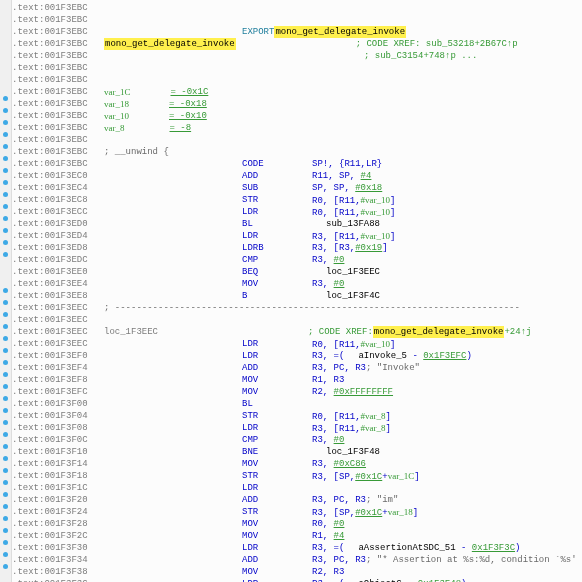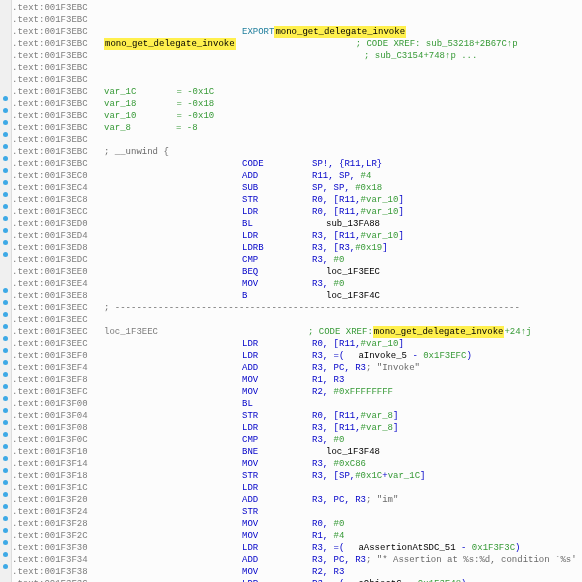--- a/index.html
+++ b/index.html
@@ -29,22 +29,22 @@
     padding-top: 2px;
     white-space: nowrap;
   }
   .row { height: 12px; display: flex; }
   .addr { color: #7c7c7c; width: 92px; display: inline-block; flex-shrink: 0; }
   .lbl { color: #7c7c7c; }
   .kw-export { color: #1e7d9c; }
   .fn-hl { background: #fff04d; color: #000; padding: 0 1px; }
   .xref { color: #379a37; }
   .blue { color: #0000c8; }
-  .num { color: #379a37; }
-  .var { color: #379a37; }
+  .num { color: #379a37; text-decoration: underline; }
+  .var { color: #379a37; font-family: Liberation Serif, serif; }
   .call { color: #000; margin-left: 14px; }
   .cmt { color: #6a6a6a; }
   .pad-col1 { display: inline-block; width: 138px; }
   .dot {
     position: absolute;
     width: 5px; height: 5px;
     border-radius: 50%;
     background: #3da9e6;
     left: 3px;
   }
@@ -321,20 +321,21 @@
       <span class="addr">.text:001F3F20</span>
       <span class="pad-col1"></span>
       <span class="blue" style="display:inline-block;width:70px">ADD</span>
       <span class="blue">R3, PC, R3</span>
       <span class="cmt"> ; "im"</span>
     </div>
     <div class="row">
       <span class="addr">.text:001F3F24</span>
       <span class="pad-col1"></span>
       <span class="blue" style="display:inline-block;width:70px">STR</span>
+      <span class="blue">R3, [SP,<span class="num">#0x1C</span>+<span class="var">var_18</span>]</span>
     </div>
     <div class="row">
       <span class="addr">.text:001F3F28</span>
       <span class="pad-col1"></span>
       <span class="blue" style="display:inline-block;width:70px">MOV</span>
       <span class="blue">R0, <span class="num">#0</span></span>
     </div>
     <div class="row">
       <span class="addr">.text:001F3F2C</span>
       <span class="pad-col1"></span>

